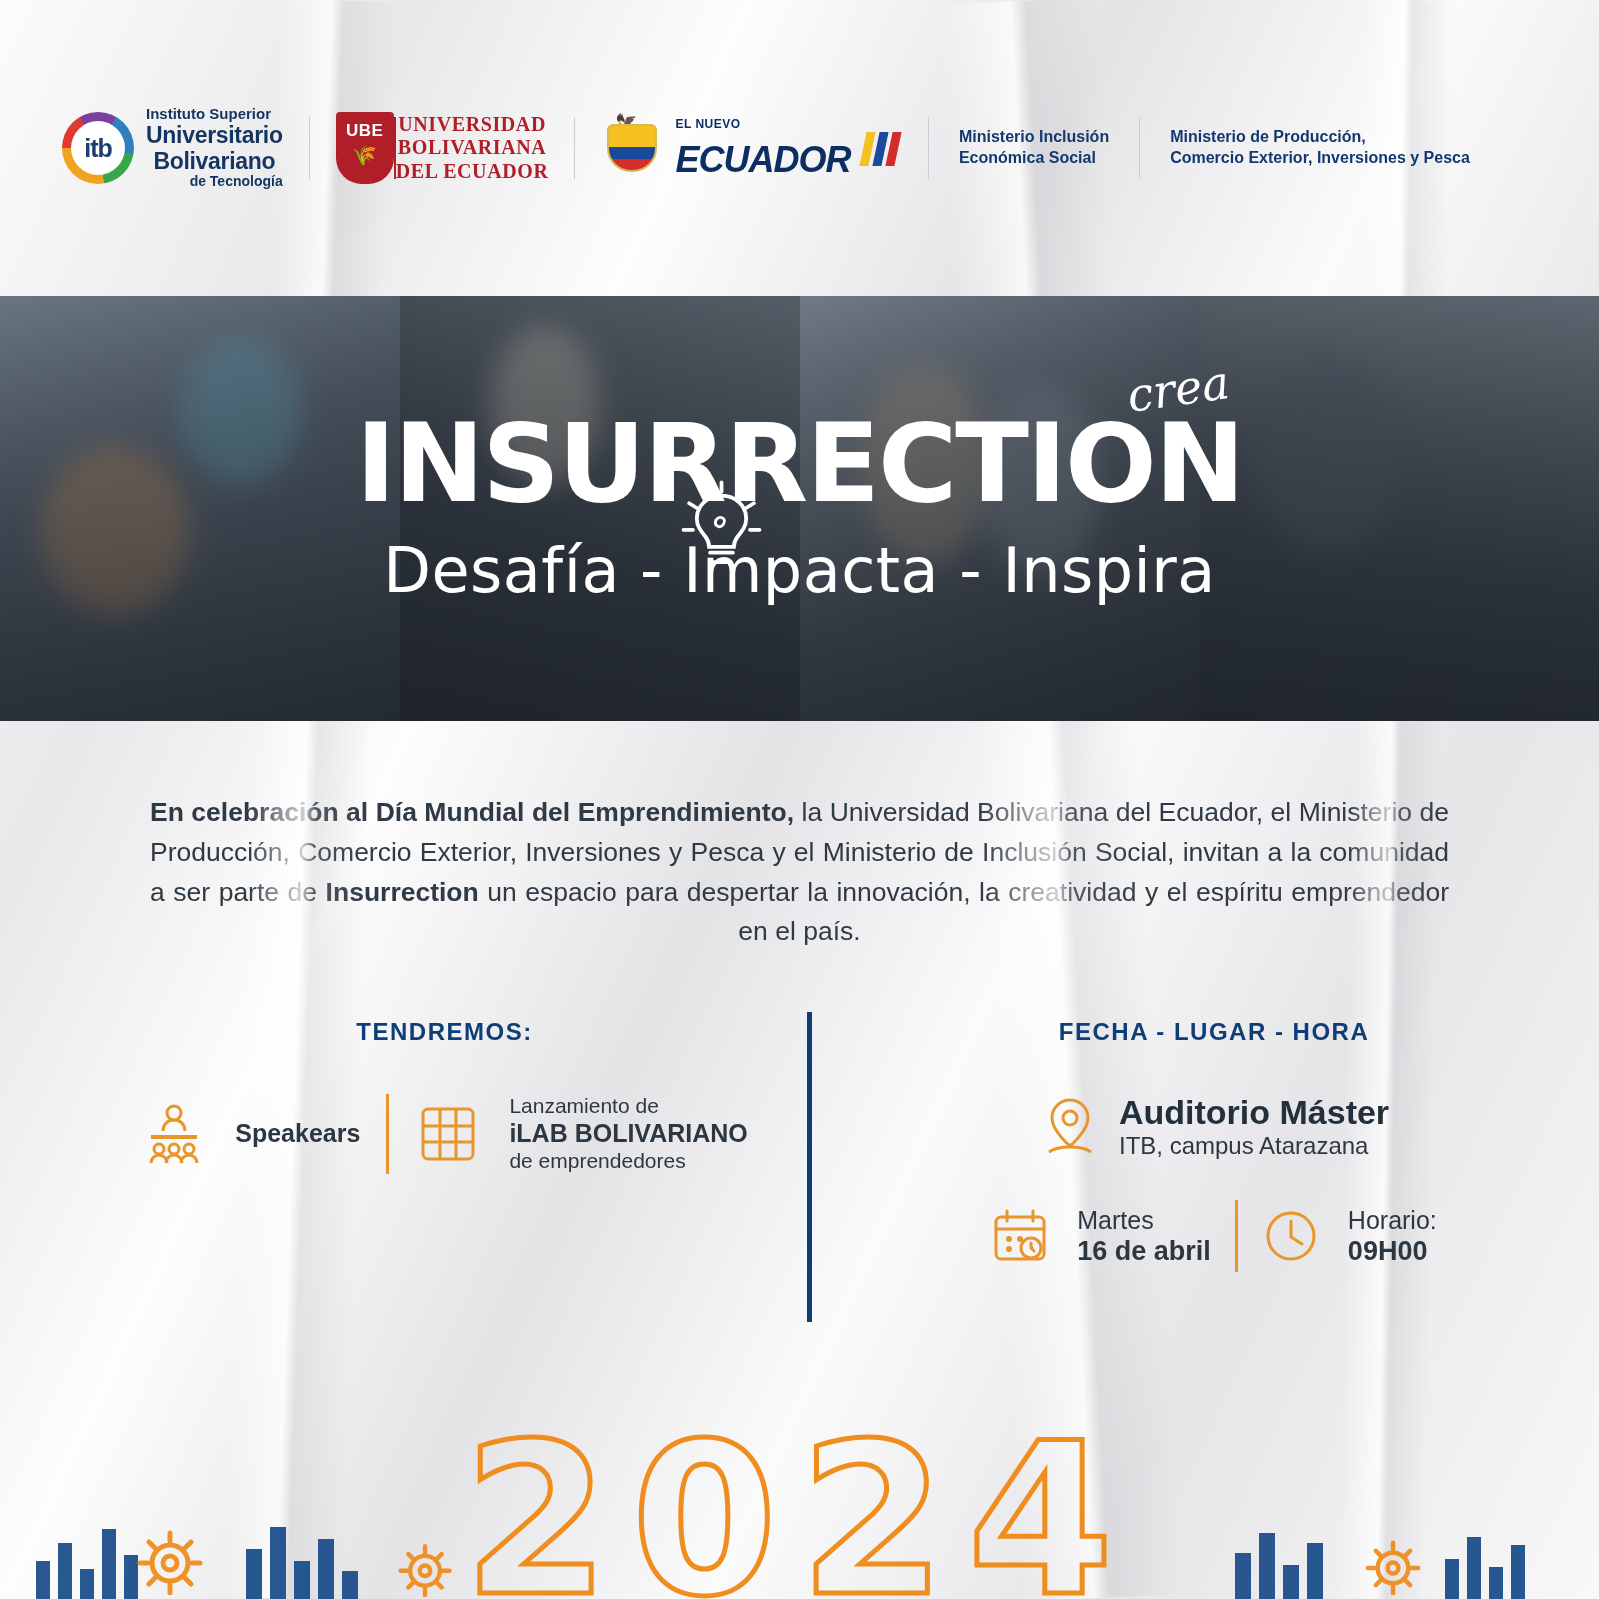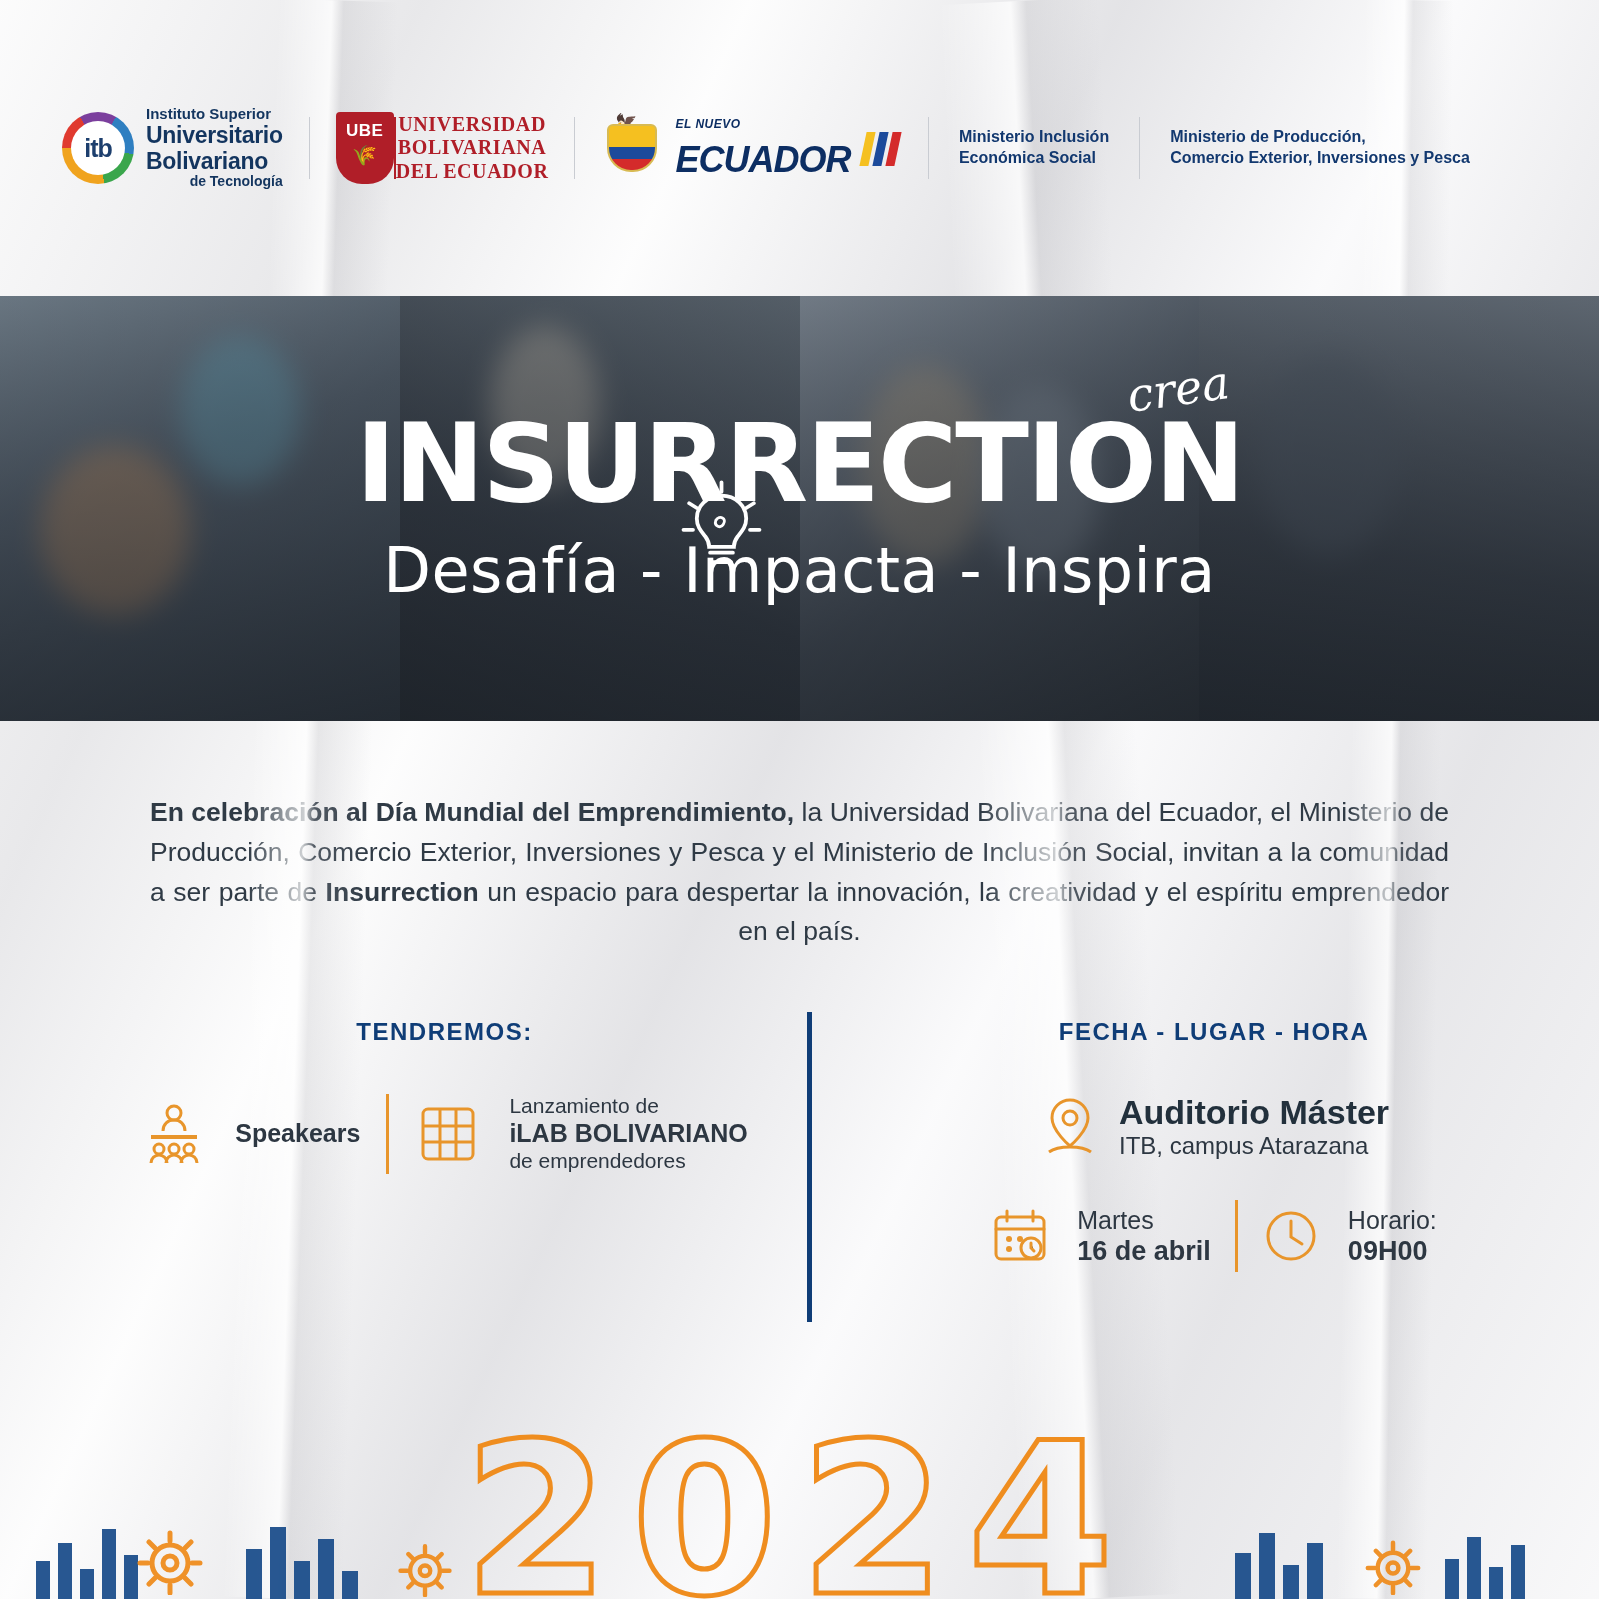--- a/index.html
+++ b/index.html
@@ -78,21 +78,21 @@
     font-weight: bold;
     font-size: 25px;
     color: #1d3f6e;
     letter-spacing: -1px;
   }
   .itb-text {
     line-height: 1.12;
     color: #13355f;
   }
   .itb-text .l1 { font-size: 15px; font-weight: bold; }
-  .itb-text .l2 { font-size: 23px; font-weight: bold; letter-spacing: -0.3px;}
+  .itb-text .l2 { font-size: 23px; font-weight: bold; letter-spacing: -0.3px; text-align: center;}
   .itb-text .l3 { font-size: 14px; font-weight: bold; text-align: right;}
 
   .sep {
     width: 1px;
     height: 62px;
     background: #c9ccd2;
     margin: 0 26px;
   }
   .ube {
     display: flex;
@@ -152,21 +152,20 @@
   }
   .gov-shield .condor {
     position: absolute;
     left: 14px; top: 0;
     font-size: 18px;
     color: #4a4a4a;
   }
   .ecuador-brand { line-height: 1; }
   .ecuador-brand .sm {
     font-size: 12px;
-    font-style: italic;
     font-weight: bold;
     color: #0d2e63;
     letter-spacing: 0.5px;
     margin-bottom: 2px;
   }
   .ecuador-brand .bg {
     font-size: 36px;
     font-weight: bold;
     font-style: italic;
     color: #0d2e63;

